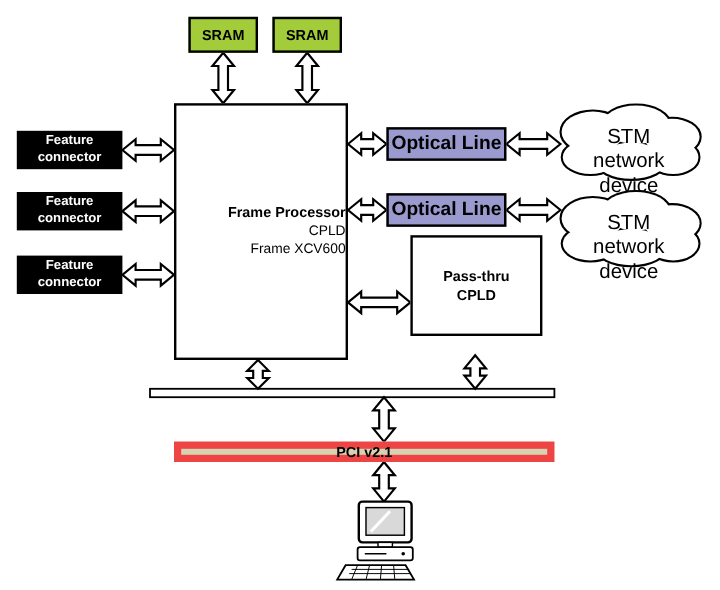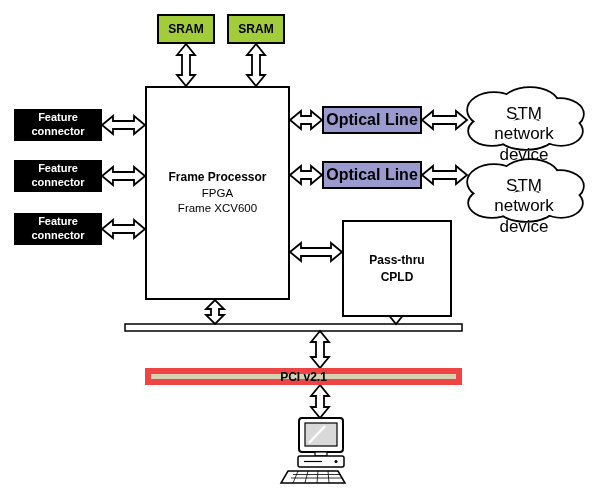--- a/index.html
+++ b/index.html
@@ -4,21 +4,21 @@
 <style>
   html,body{margin:0;padding:0;background:#fff;}
   .canvas{position:relative;width:600px;height:492px;background:#fff;overflow:hidden;
           font-family:"Liberation Sans",sans-serif;color:#000;}
   .layer{position:absolute;left:0;top:0;}
   .box{position:absolute;display:flex;align-items:center;justify-content:center;
        text-align:center;box-sizing:border-box;}
   .sram{background:var(--sram-fill,#a3cc3a);border:2px solid #000;font-weight:bold;font-size:12px;}
   .feature{background:var(--connector-fill,#000);color:#fff;font-weight:bold;font-size:11px;line-height:1.25;text-align:center;}
   .feature span{display:block;width:70px;}
-  .fpga{background:#fff;border:2px solid #000;flex-direction:column;font-size:11.5px;line-height:1.3;}
+  .fpga{background:#fff;border:2px solid #000;flex-direction:column;font-size:11.5px;line-height:1.3;align-items:flex-end;}
   .fpga .title{font-weight:bold;font-size:12px;}
   .optical{background:var(--optical-fill,#9b9ace);border:2px solid #000;font-weight:bold;font-size:16px;}
   .cpld{background:#fff;border:2px solid #000;font-weight:bold;font-size:12px;line-height:1.35;}
   .cpld span{display:block;width:80px;}
   .pci{background:var(--pci-fill,#d6d2b2);border:6px solid #ef4444;font-weight:bold;font-size:12px;}
   .cloud-text{position:absolute;text-align:center;font-size:17px;line-height:1.2;}
   .bus-label{position:absolute;font-weight:bold;font-size:11.5px;text-align:center;line-height:1.3;}
   polygon.arrow{fill:#fff;stroke:#000;stroke-width:1.8;stroke-linejoin:miter;}
 </style>
 </head>
@@ -136,35 +136,35 @@
   </div>
   <div class="box feature" style="left:14px;top:160px;width:88px;height:32px;">
     <span>Feature connector</span>
   </div>
   <div class="box feature" style="left:14px;top:213px;width:88px;height:32px;">
     <span>Feature connector</span>
   </div>
 
   <div class="box fpga" style="left:145px;top:86px;width:145px;height:214px;">
     <span class="title">Frame Processor</span>
-    <span>FPGA</span>
+    <span>CPLD</span>
     <span>Frame XCV600</span>
   </div>
 
   <div class="box optical" style="left:322px;top:106px;width:100px;height:28px;">
     <span>Optical Line</span>
   </div>
   <div class="box optical" style="left:322px;top:161px;width:100px;height:28px;">
     <span>Optical Line</span>
   </div>
 
   <div class="cloud-text" style="left:485px;top:104px;width:78px;">STM network device</div>
   <div class="cloud-text" style="left:485px;top:176px;width:78px;">STM network device</div>
 
-  <div class="box cpld" style="left:342px;top:220px;width:110px;height:97px;">
+  <div class="box cpld" style="left:342px;top:196px;width:110px;height:84px;">
     <span>Pass-thru CPLD</span>
   </div>
 
 
   <div class="box pci" style="left:145px;top:368px;width:317px;height:17px;">
     <span>PCI v2.1</span>
   </div>
 
 </div>
 

